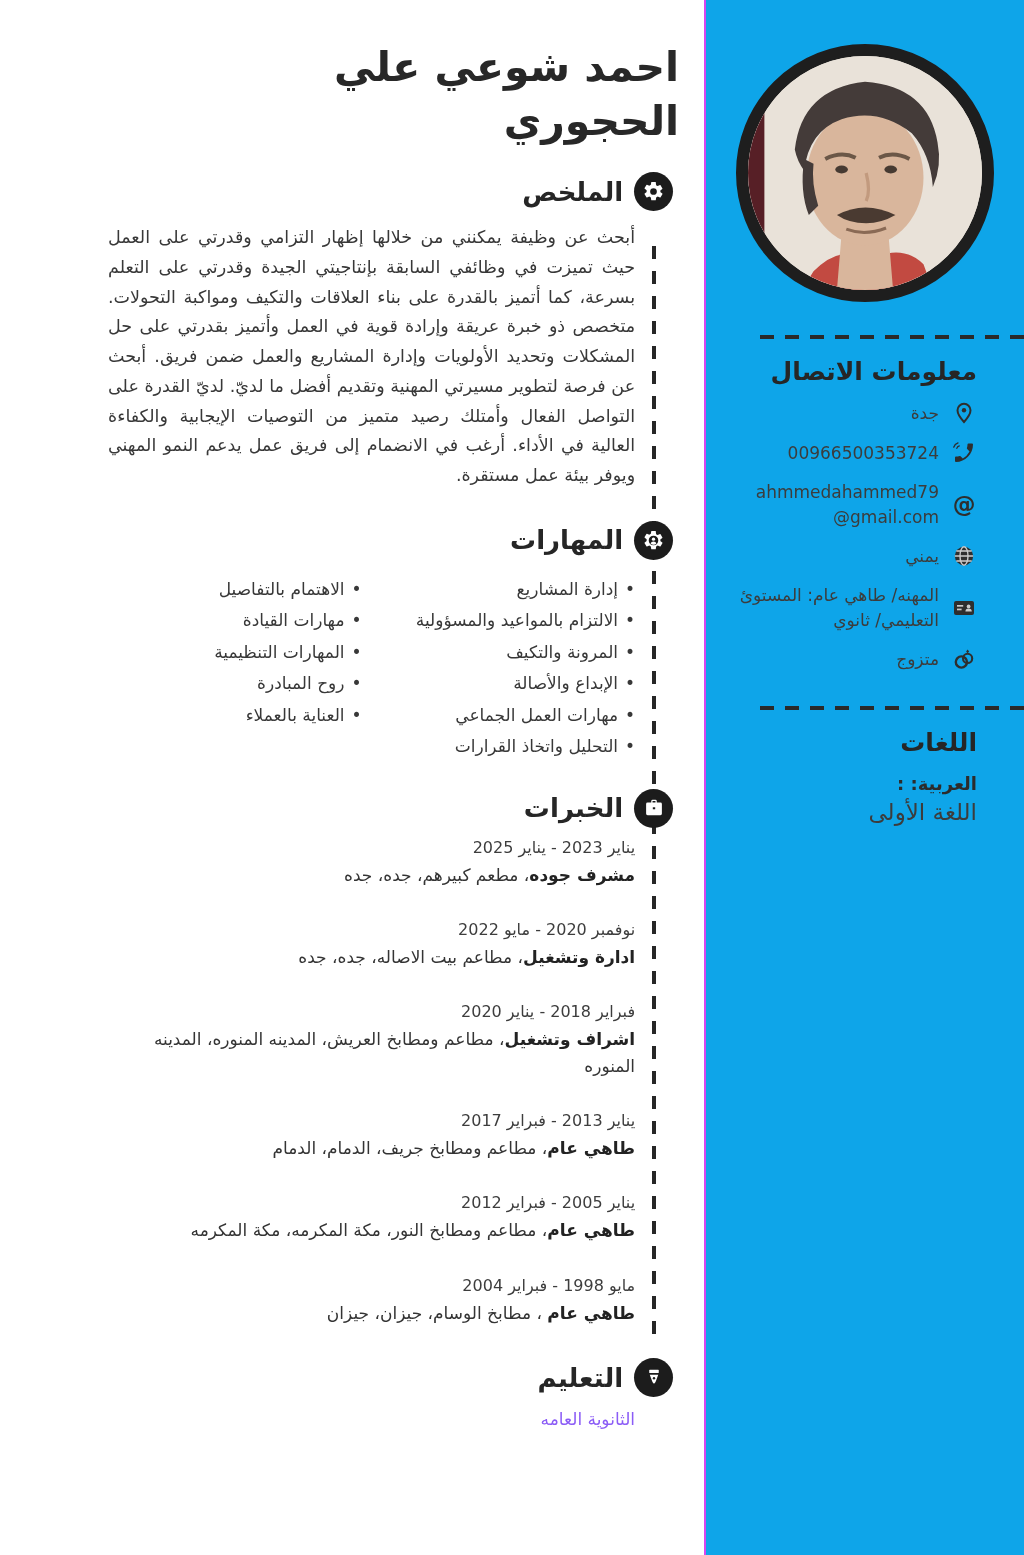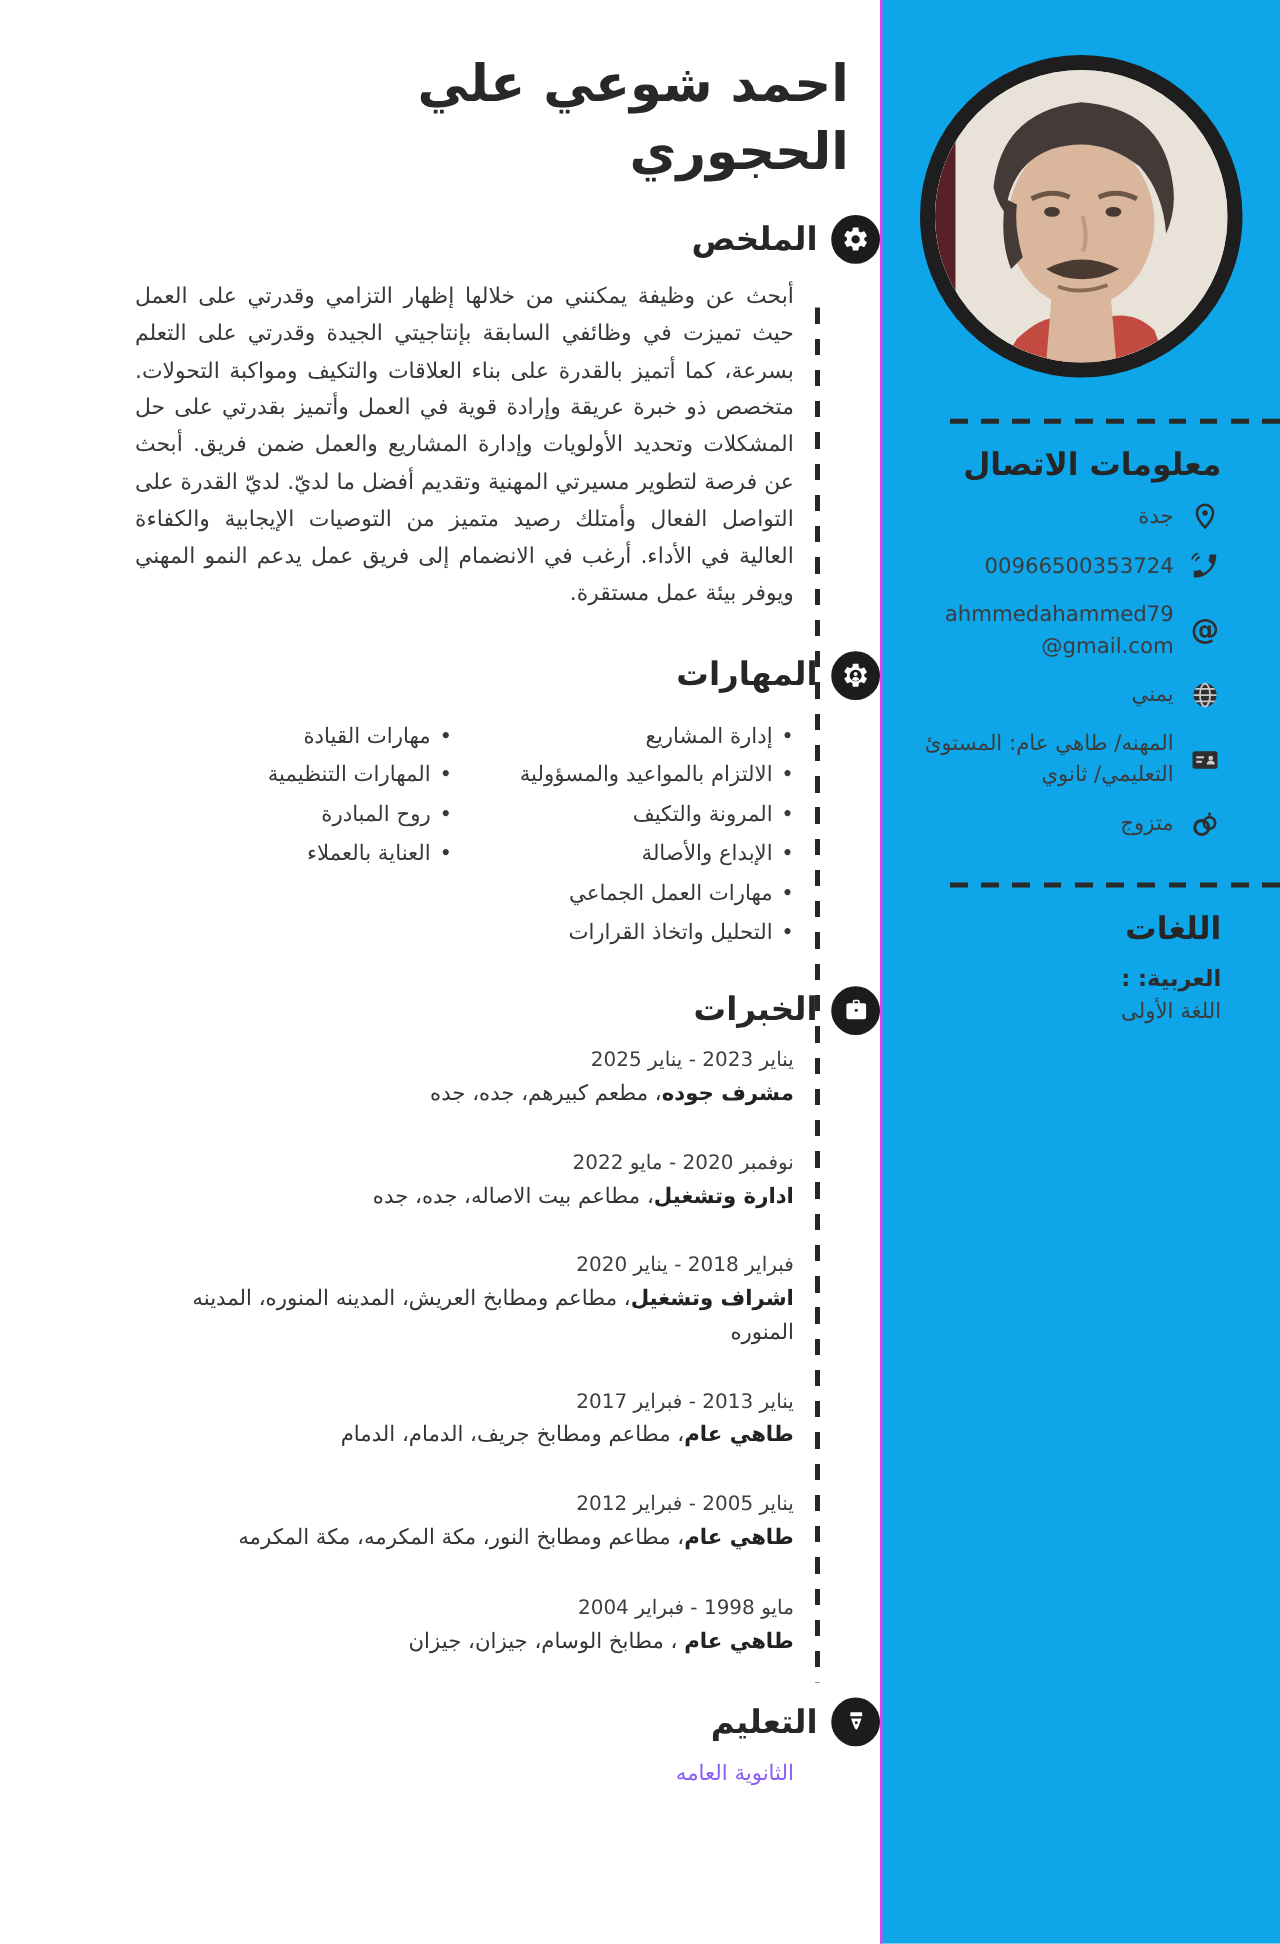--- a/index.html
+++ b/index.html
@@ -13,21 +13,21 @@
   
   .main{width:680px;height:100%;background:#fff;position:relative;direction:rtl;}
   .timeline{
     position:absolute;right:48px;top:246px;width:4px;height:1100px;
     background:repeating-linear-gradient(to bottom,#262626 0 13px,transparent 13px 25px);
   }
   .name{
     margin:0;padding:40px 25px 0 235px;
     font-size:41px;line-height:1.32;font-weight:bold;color:#282828;text-align:right;
   }
-  .sec-head{display:flex;align-items:center;gap:11px;position:relative;z-index:2;}
+  .sec-head{display:flex;align-items:center;gap:11px;padding-right:31px;position:relative;z-index:2;}
   .sec-icon{
     width:39px;height:39px;border-radius:50%;background:#1c1c1c;
     display:flex;align-items:center;justify-content:center;flex:none;
   }
   .sec-title{font-size:26px;font-weight:bold;color:#262626;margin:0;}
   .sec-summary{margin-top:24px;}
   .summary-text{
     margin:12px 0 0;padding:0 69px 0 36px;
     font-size:17.5px;line-height:1.7;color:#383838;text-align:justify;
   }
@@ -68,21 +68,21 @@
   .contact-row{display:flex;align-items:center;gap:12px;margin-top:14px;justify-content:flex-start;}
   .cicon{width:26px;height:26px;flex:none;display:flex;align-items:center;justify-content:center;}
   .contact-text{font-size:17px;color:#3c3c3c;line-height:1.45;}
   .email-text{
     direction:ltr;unicode-bidi:embed;display:inline-block;max-width:190px;
     word-break:break-all;text-align:right;
   }
   .wrap-text{max-width:238px;}
   .lang-block{margin-top:16px;}
   .lang-name{font-size:18px;font-weight:bold;color:#2c2c2c;}
-  .lang-level{font-size:17px;color:#3c3c3c;margin-top:5px;}
+  .lang-level{font-size:23px;color:#3c3c3c;margin-top:5px;}
 </style>
 </head>
 <body>
 
 <div class="page">
 
   <main class="main">
     <div class="timeline"></div>
 
     <h1 class="name">احمد شوعي علي الحجوري</h1>
@@ -113,20 +113,21 @@
       <div class="skills-grid">
         <ul class="skill-col">
           <li>إدارة المشاريع</li>
           <li>الالتزام بالمواعيد والمسؤولية</li>
           <li>المرونة والتكيف</li>
           <li>الإبداع والأصالة</li>
           <li>مهارات العمل الجماعي</li>
           <li>التحليل واتخاذ القرارات</li>
         </ul>
         <ul class="skill-col">
+          <li>الاهتمام بالتفاصيل</li>
           <li>مهارات القيادة</li>
           <li>المهارات التنظيمية</li>
           <li>روح المبادرة</li>
           <li>العناية بالعملاء</li>
         </ul>
       </div>
     </section>
 
     <section class="sec-exp">
       <div class="sec-head">

